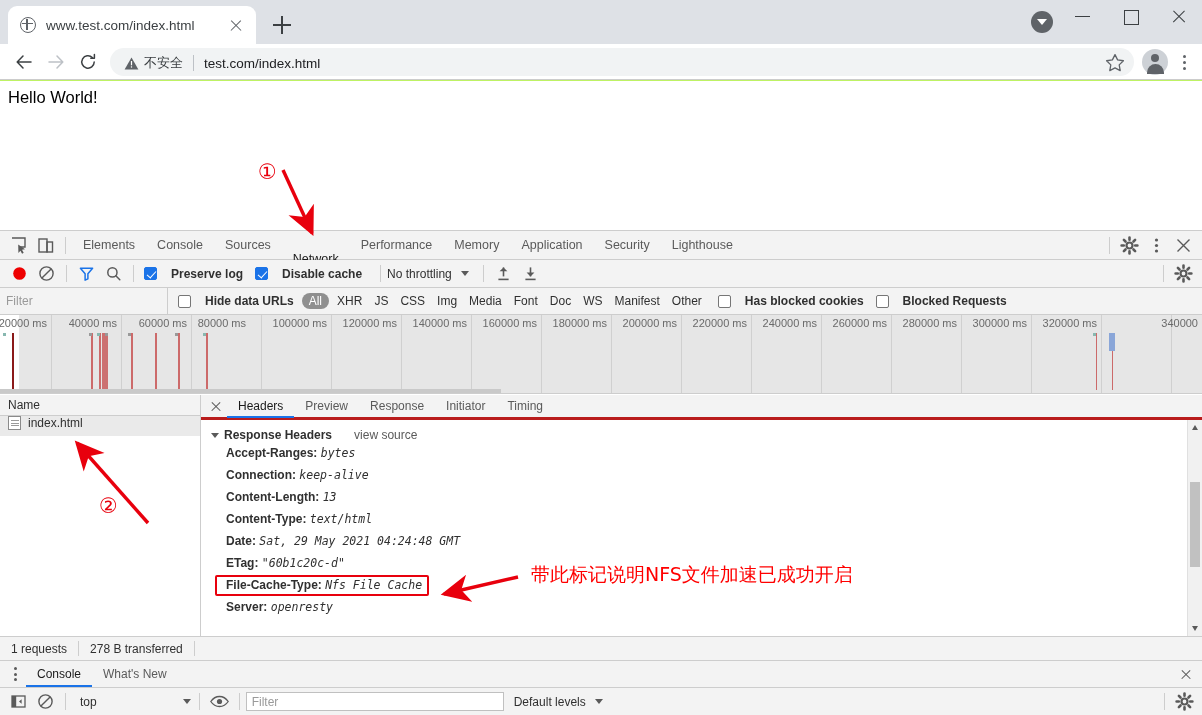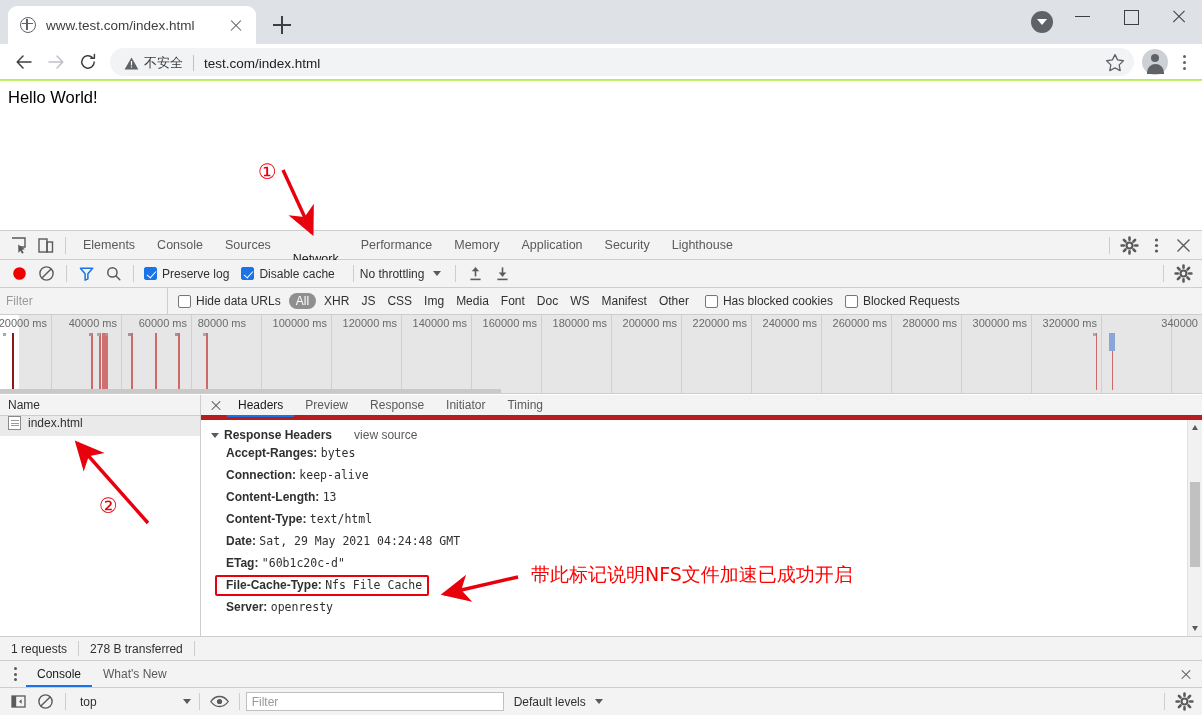--- a/index.html
+++ b/index.html
@@ -209,22 +209,22 @@
     background: #fff; border-radius: 2px; flex: 0 0 auto; position: relative;
   }
   .chk.on { background: #1a73e8; border-color: #1a73e8; }
   .chk.on::after {
     content: ""; position: absolute; left: 3.6px; top: 0.8px;
     width: 4px; height: 8px;
     border: solid #fff; border-width: 0 1.8px 1.8px 0;
     transform: rotate(42deg);
   }
   .chklabel {
-    font-size: 12px; color: #303030; margin-left: 5px; margin-right: 12px;
-    flex: 0 0 auto; white-space: nowrap;
+    font-size: 12px; color: #303030; margin-left: 14px; margin-right: 12px;
+    flex: 0 0 auto; white-space: nowrap; font-weight: bold;
   }
   .throttle {
     font-size: 12px; color: #303030; flex: 0 0 auto; white-space: nowrap;
   }
   .caret-dn {
     width: 0; height: 0; margin-left: 9px; flex: 0 0 auto;
     border-left: 4.5px solid transparent;
     border-right: 4.5px solid transparent;
     border-top: 5px solid #5a5a5a;
   }
@@ -308,21 +308,21 @@
   }
   .reqname {
     font-size: 12px; color: #303030; margin-left: 7px;
   }
 
   .detailpane {
     flex: 1 1 auto; position: relative; background: #fff;
     overflow: hidden;
   }
   .det-tabbar {
-    height: 25px; background: #f3f3f3; border-bottom: 5px solid #b91c1c;
+    height: 25px; background: #f3f3f3; border-bottom: 3px solid #b91c1c;
     display: flex; align-items: center;
   }
   .det-close {
     width: 22px; height: 24px; position: relative; flex: 0 0 auto; margin-left: 4px;
   }
   .det-close::before, .det-close::after {
     content: ""; position: absolute; left: 5px; top: 11.5px;
     width: 12px; height: 1.2px; background: #5a5a5a;
   }
   .det-close::before { transform: rotate(45deg); }
@@ -349,20 +349,21 @@
   }
   .hdr-row {
     font-size: 12px; padding-left: 25px; height: 22px; line-height: 22px;
     white-space: nowrap;
   }
   .hdr-key { font-weight: bold; color: #303030; }
   .hdr-val {
     color: #303030;
     font-family: "DejaVu Sans Mono", monospace;
     font-size: 11.5px;
+    font-style: italic;
   }
   .hdr-row.boxed { position: relative; }
   .hl-box {
     position: absolute;
     border: 2px solid #e8000d;
     border-radius: 2px;
     pointer-events: none;
   }
 
   .det-scroll {

